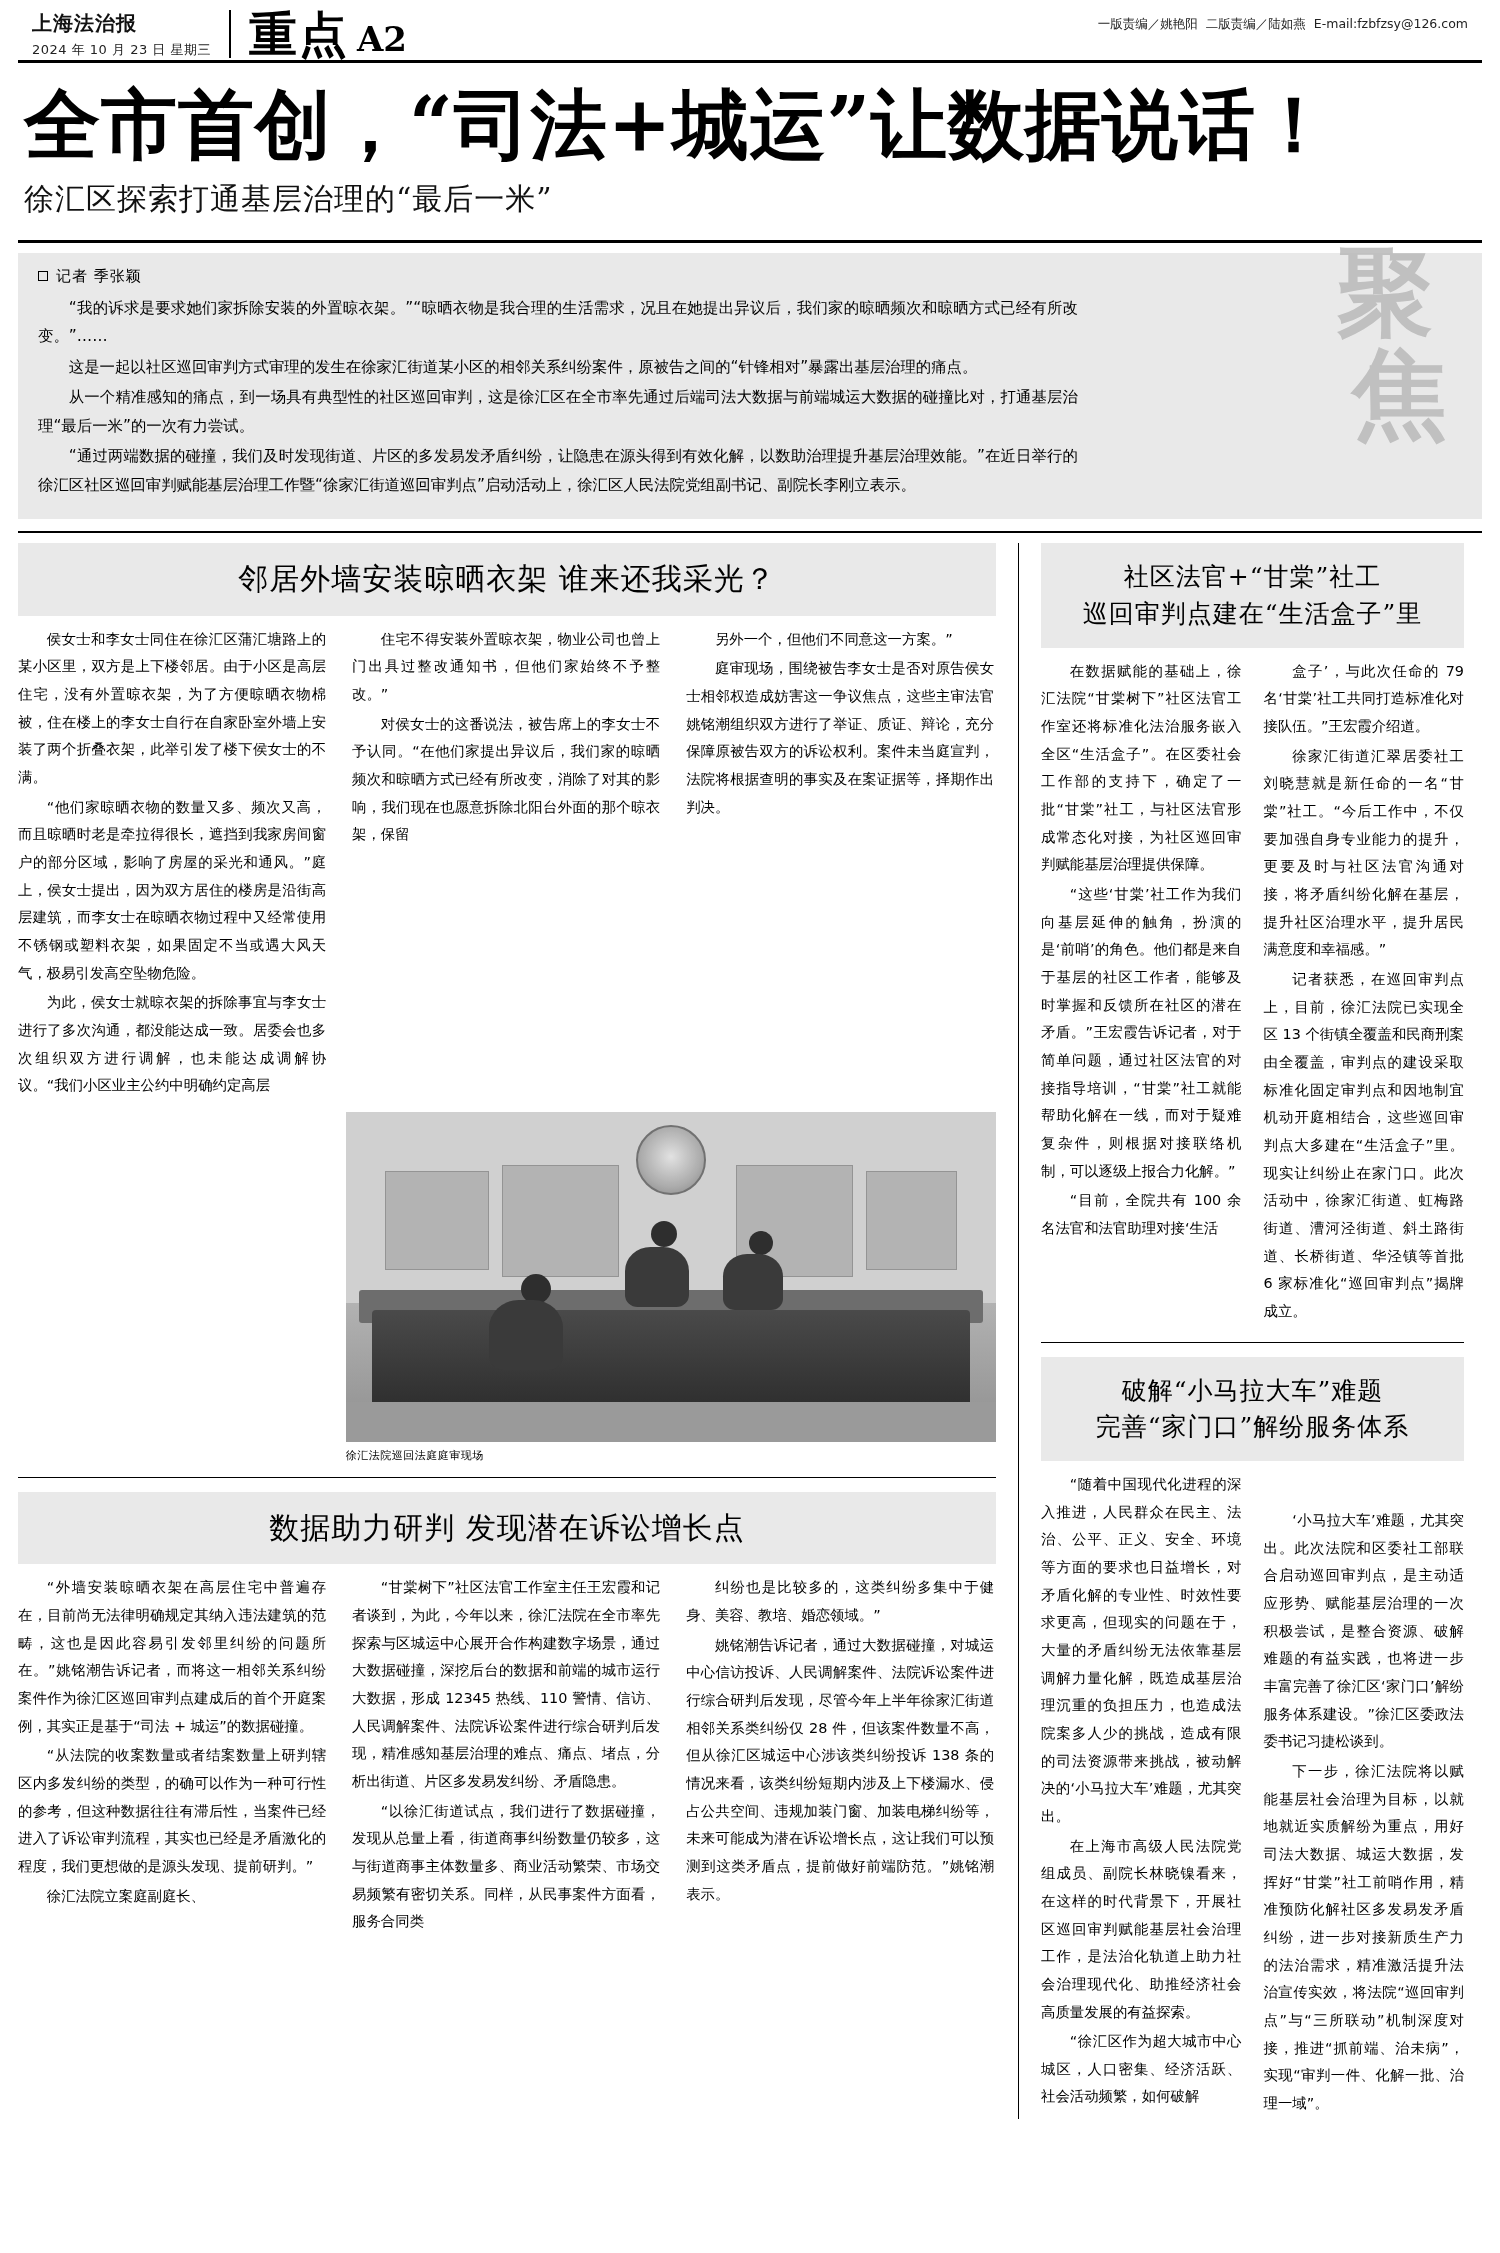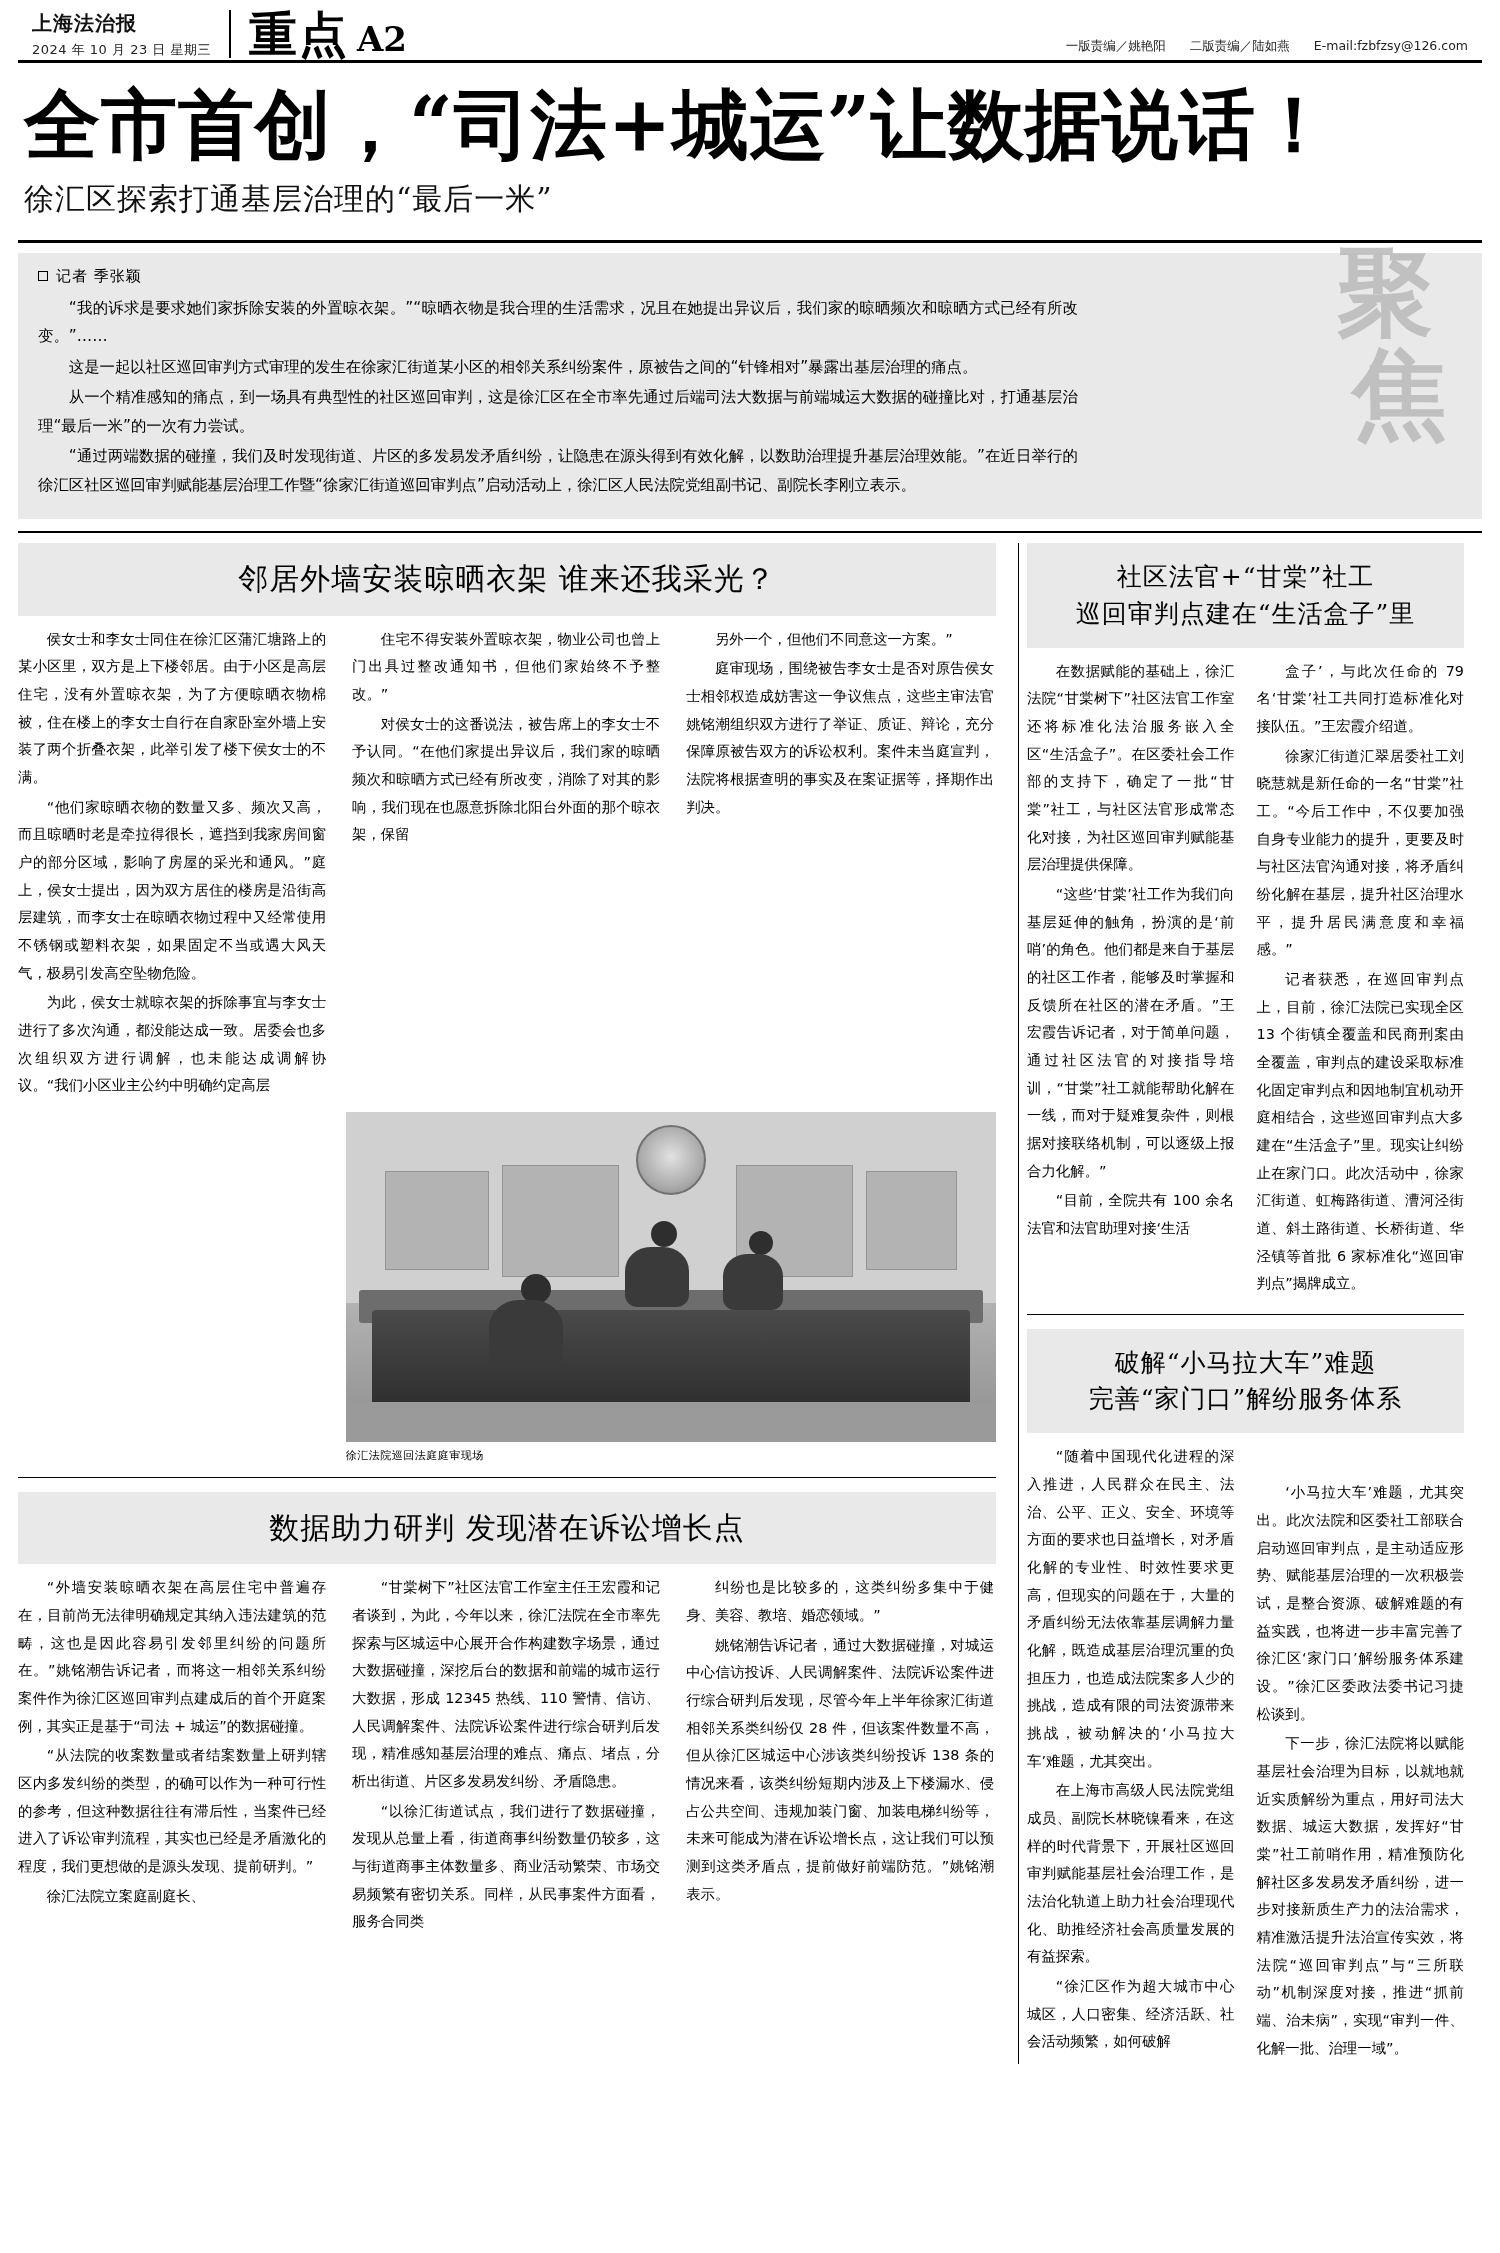--- a/index.html
+++ b/index.html
@@ -31,21 +31,21 @@
   .logo-date { font-size:13px; color:#222; letter-spacing:0.5px; }
   .mh-divider { width:2px; background:#000; height:48px; margin:0 4px; }
   .section-name {
     font-family:"DejaVu Serif","Liberation Serif",serif;
     font-weight:bold; font-size:48px; line-height:1; letter-spacing:2px;
   }
   .section-page {
     font-family:"DejaVu Serif","Liberation Serif",serif;
     font-size:34px; font-weight:bold; margin-left:8px;
   }
-  .mh-right { font-size:12.5px; color:#222; padding-top:6px; display:flex; gap:24px;margin-top:22px; }
+  .mh-right { font-size:12.5px; color:#222; padding-top:6px; display:flex; gap:8px; }
 
   
   .headline-wrap { padding:22px 6px 6px 6px; }
   .headline {
     font-family:"DejaVu Serif","Liberation Serif",serif;
     font-weight:bold;
     font-size:76px;
     line-height:1.05;
     letter-spacing:1px;
     white-space:nowrap;
@@ -78,21 +78,21 @@
     opacity:.85;
   }
   .juJiao span { display:block; }
   .juJiao .c2 { margin-left:30px; }
 
   .rule-thin { border-top:2px solid #000; margin-top:12px; }
 
   
   .body-grid { display:flex; gap:0; margin-top:10px; }
   .col-left { width:1000px; padding-right:22px; }
-  .col-right { width:446px; padding-left:8px; border-left:1.5px solid #000; }
+  .col-right { width:446px; padding-left:22px; border-left:1.5px solid #000; }
 
   .art-title {
     font-family:"DejaVu Serif","Liberation Serif",serif;
     font-weight:normal; text-align:center; letter-spacing:1px;
   }
   .title-gray-band {
     background:#e9e9e9; padding:16px 10px; margin-bottom:4px;
   }
   .t-main { font-size:30px; line-height:1.35; }
   .t-right { font-size:25px; line-height:1.45; }

